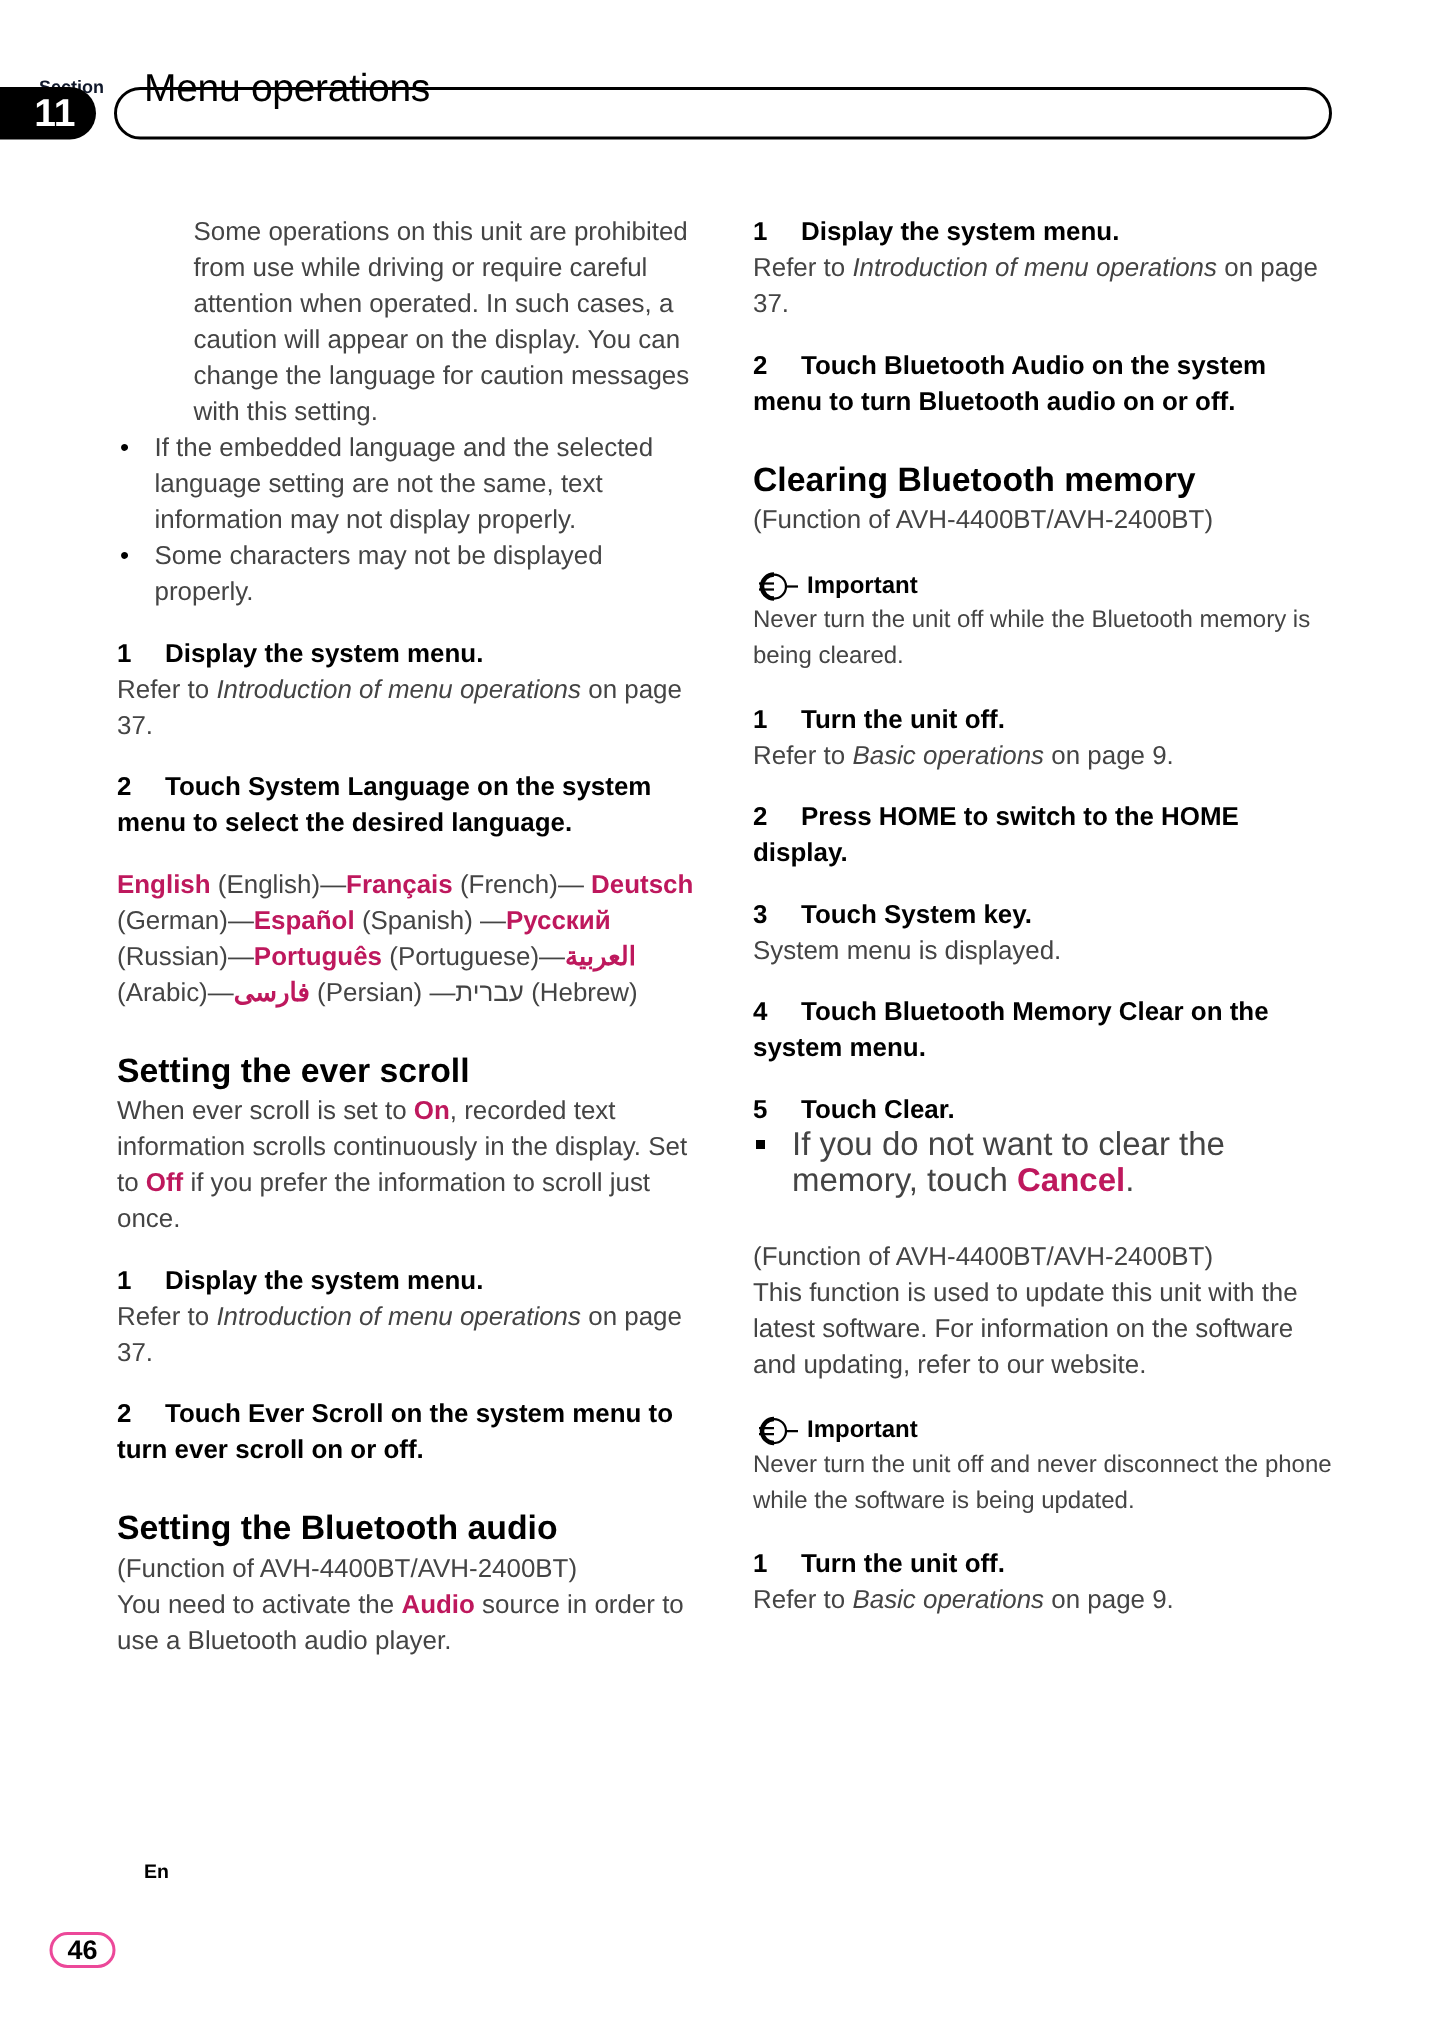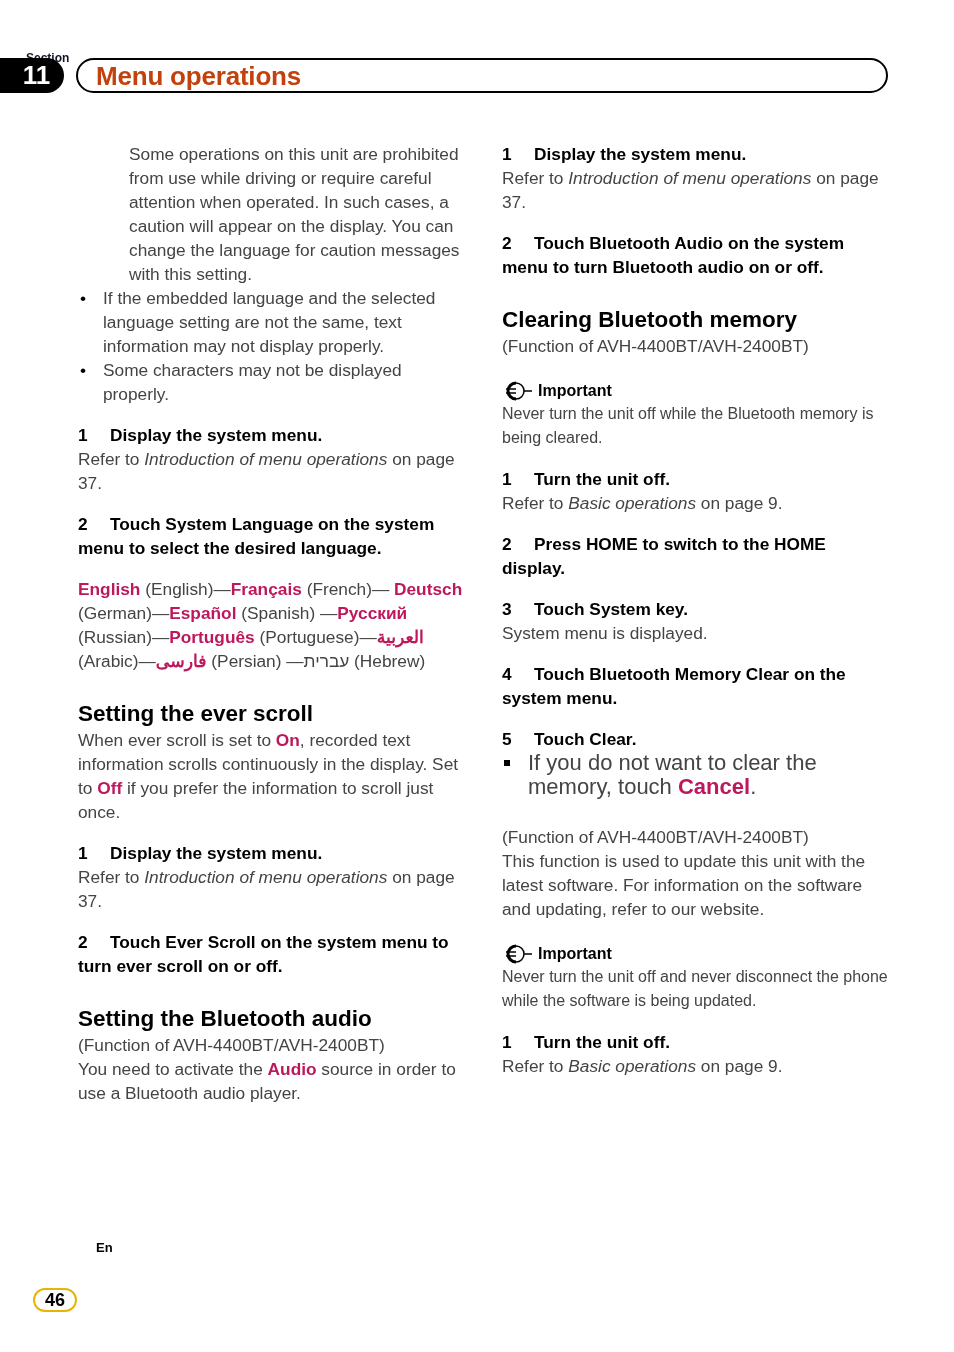--- a/index.html
+++ b/index.html
@@ -4,21 +4,21 @@
 <style>
   html, body { margin: 0; padding: 0; background: #ffffff; }
   body { width: 954px; height: 1352px; position: relative; overflow: hidden;
          font-family: "Liberation Sans", sans-serif; color: #444; }
   .section-label { position: absolute; left: 26px; top: 39px; font-size: 12px; font-weight: bold; color: #0f172a; margin-top: 12px; }
   .section-num { position: absolute; left: 0; top: 58px; width: 64px; height: 35px; background: #000;
                  border-radius: 0 18px 18px 0; color: #fff; font-weight: bold; font-size: 26px;
                  line-height: 35px; text-align: center; padding-left: 9px; box-sizing: border-box; }
   .title-box { position: absolute; left: 76px; top: 58px; width: 812px; height: 35px; box-sizing: border-box;
                border: 2px solid #000; border-radius: 18px; }
-  .title-text { position: absolute; left: 96px; top: 59px; font-size: 26px; font-weight: bold; color: #c2410c;
+  .title-text { position: absolute; left: 96px; top: 41px; font-size: 26px; font-weight: normal; color: #000000;
                 line-height: 34px; letter-spacing: -0.2px; }
   .col { position: absolute; top: 142px; }
   .col-left { left: 78px; width: 390px; }
   .col-right { left: 502px; width: 390px; }
   p { margin: 0; font-size: 17.3px; line-height: 24px; color: #444; }
   .indent-para { padding-left: 51px; }
   .bullets { margin: 0; padding: 0; list-style: none; }
   .bullets li { position: relative; padding-left: 25px; font-size: 17.3px; line-height: 24px; color: #444; }
   .bullets li .dot { position: absolute; left: 2px; top: 0; color: #000; }
   .step { margin: 0; font-size: 17.3px; line-height: 24px; font-weight: bold; color: #000; }
@@ -28,21 +28,21 @@
   h2 { margin: 0; font-size: 22.5px; line-height: 29px; font-weight: bold; color: #000; }
   .gap-s { height: 17px; }
   .gap-m { height: 22px; }
   .gap-h { height: 26px; }
   .important { display: flex; align-items: center; font-size: 16px; font-weight: bold; color: #000; line-height: 22px; }
   .important svg { margin-right: 4px; }
   .small-p { font-size: 16px; line-height: 24px; color: #444; }
   .sq-note { position: relative; padding-left: 26px; font-size: 22px; line-height: 24px; color: #444; }
   .sq-note .sq { position: absolute; left: 2px; top: 9px; width: 6px; height: 6px; background: #000; }
   .footer-page { position: absolute; left: 33px; top: 1288px; width: 44px; height: 24px; box-sizing: border-box;
-                 border: 2px solid #eab308; border-radius: 12px; text-align: center; font-weight: bold; font-size: 18px;
+                 border: 2px solid #ec4899; border-radius: 12px; text-align: center; font-weight: bold; font-size: 18px;
                  line-height: 20px; color: #000; }
   .footer-lang { position: absolute; left: 96px; top: 1240px; font-size: 13px; font-weight: bold; color: #000; }
 </style>
 </head>
 <body>
 
 <div class="section-label">Section</div>
 <div class="section-num">11</div>
 <div class="title-box"></div>
 <div class="title-text">Menu operations</div>

